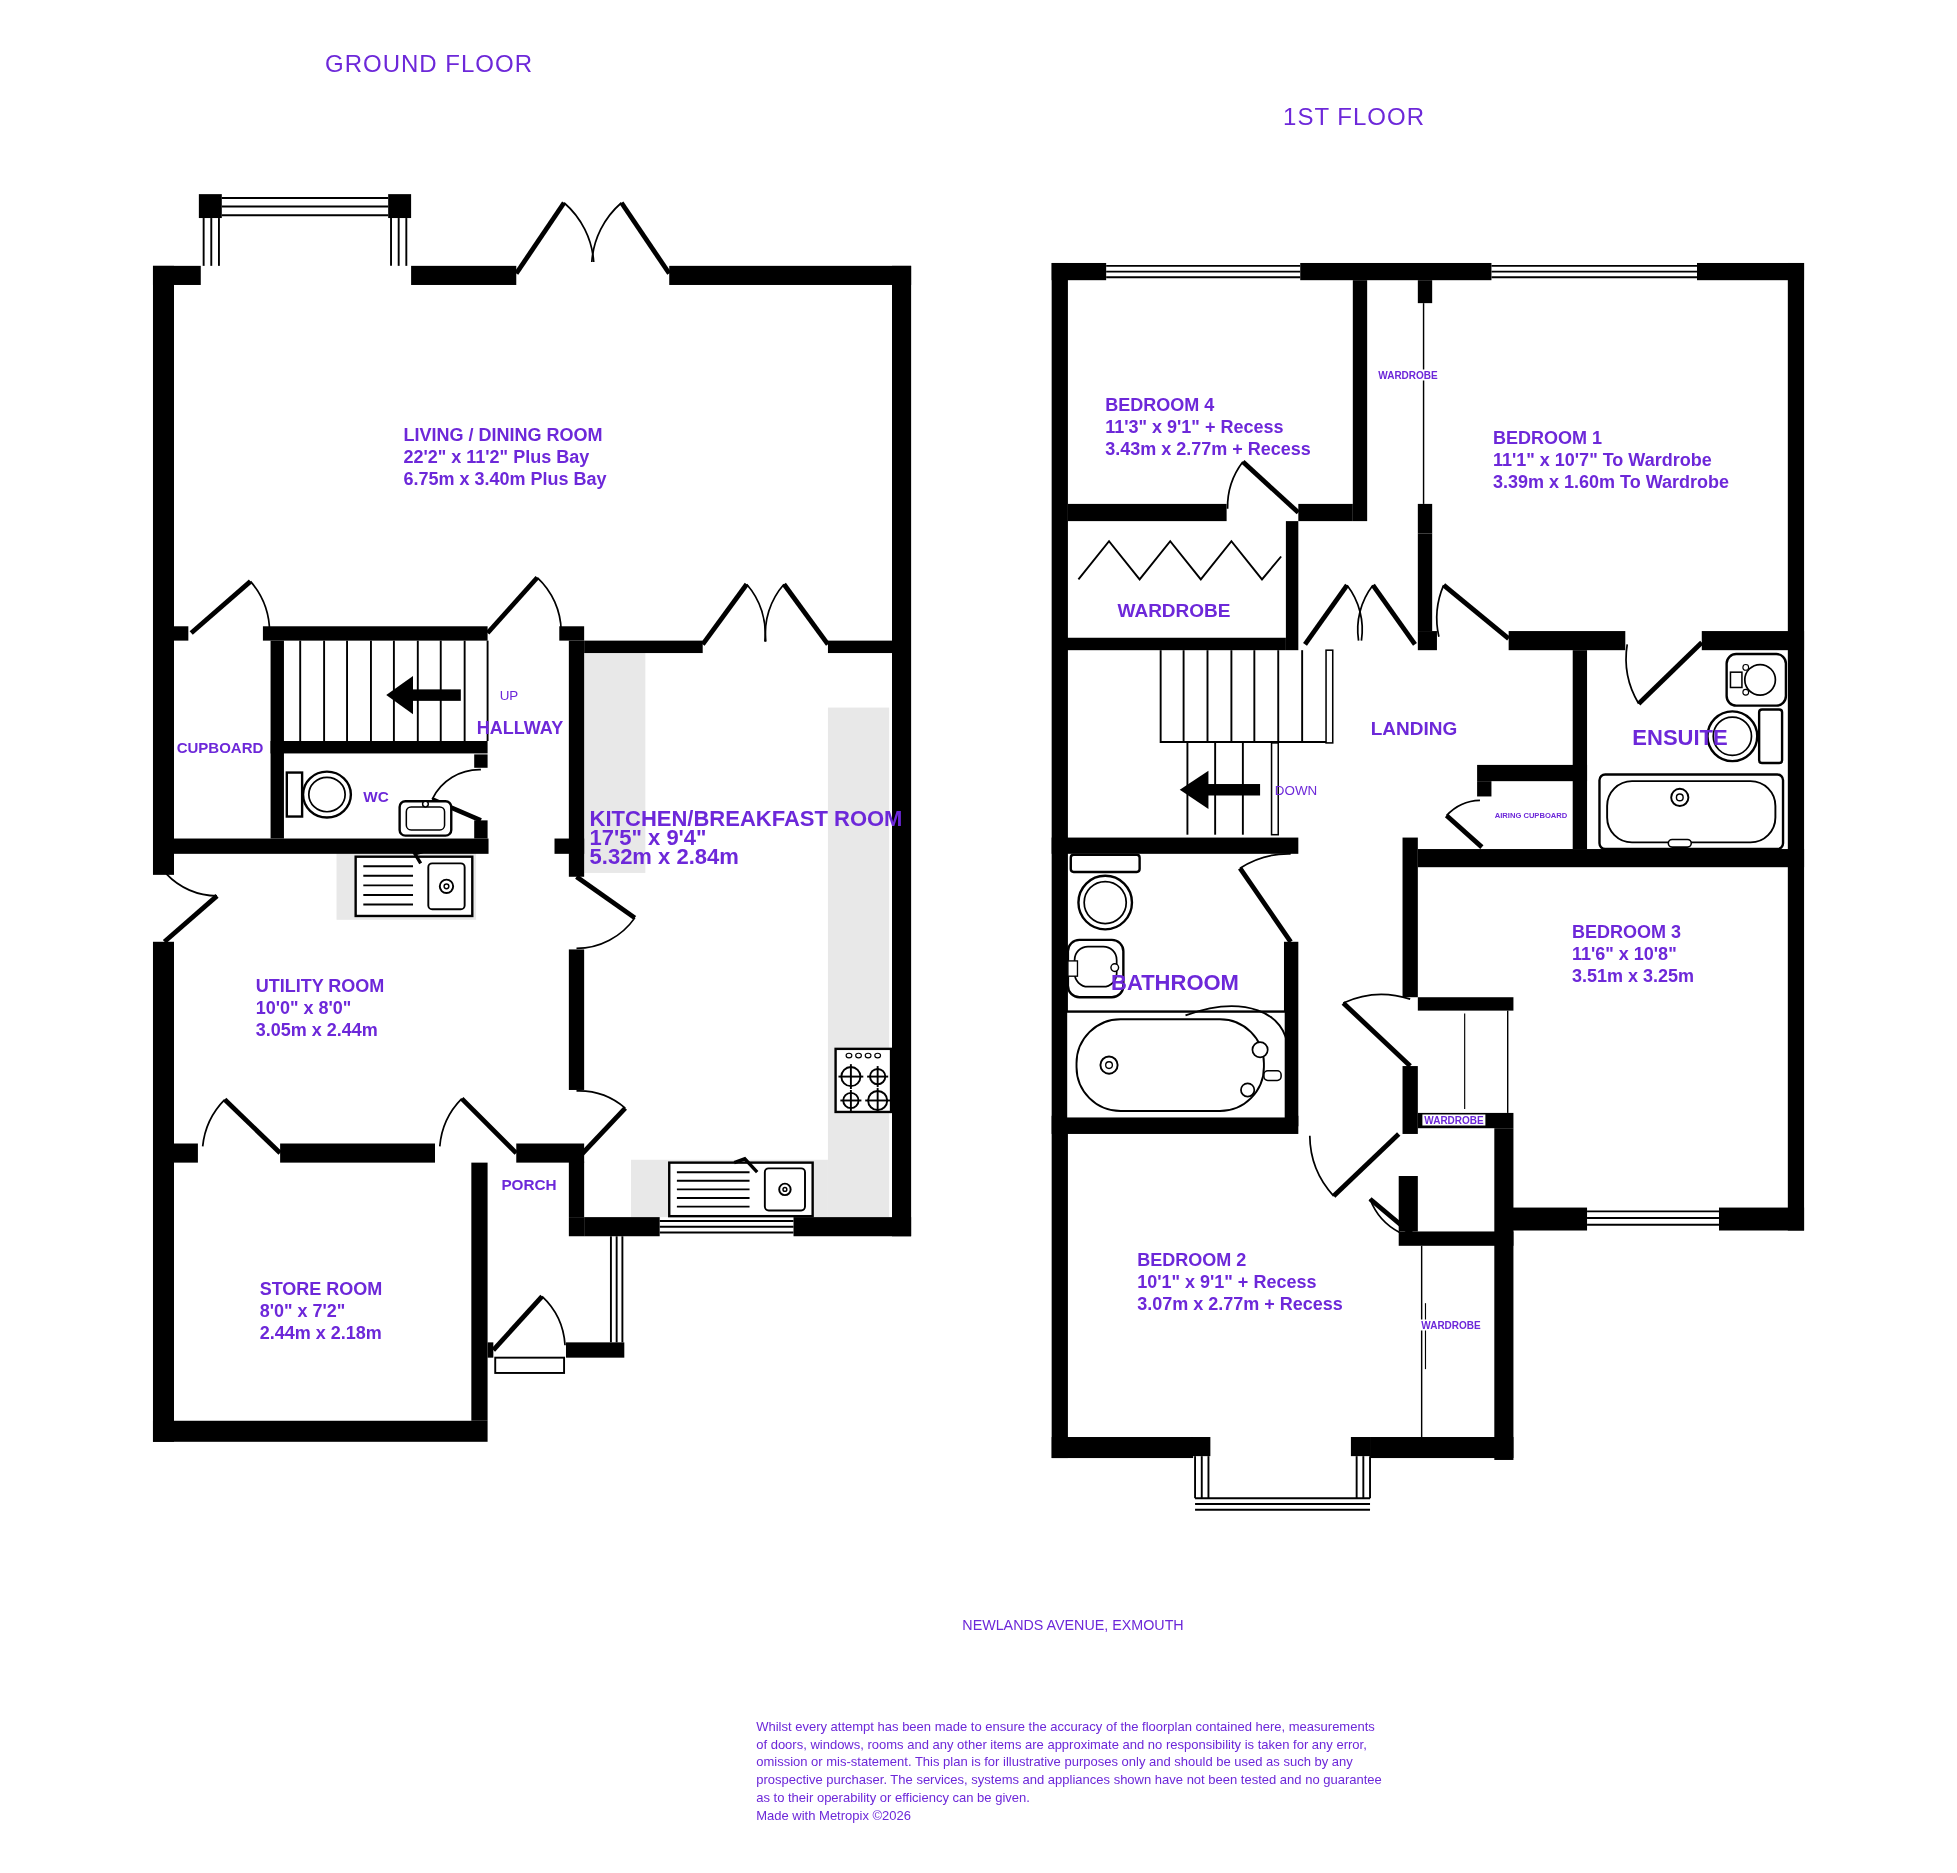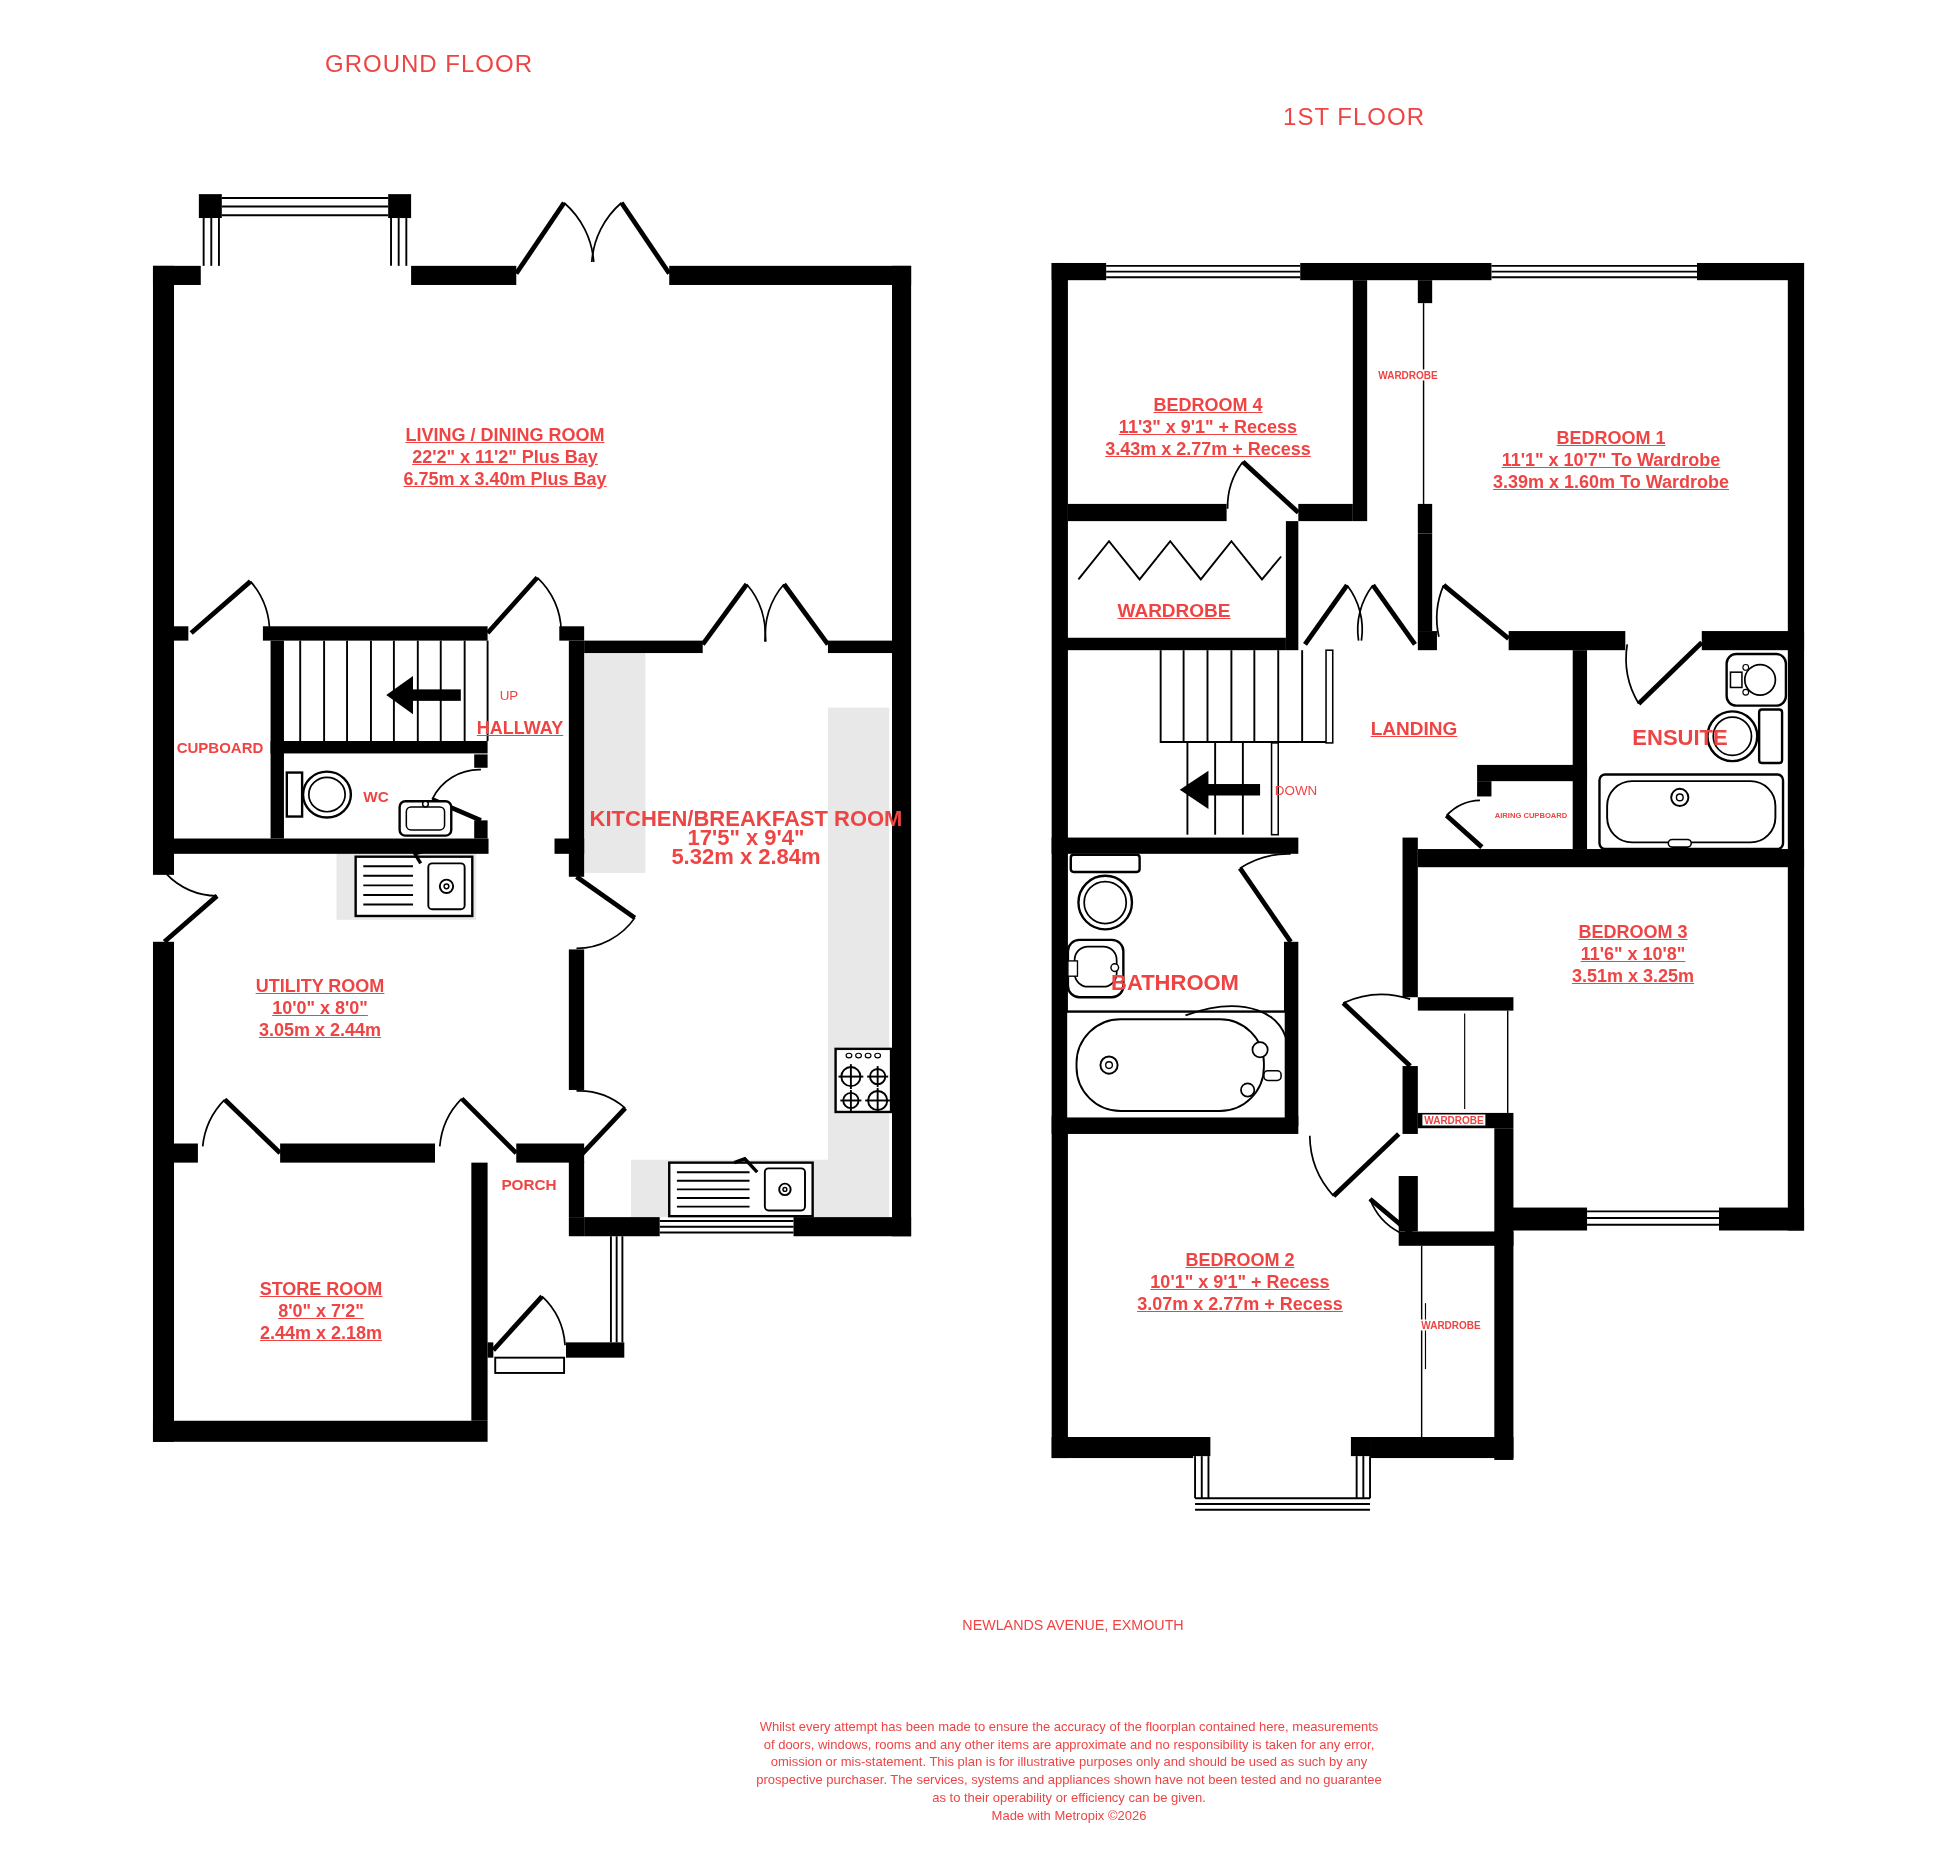--- a/index.html
+++ b/index.html
@@ -1,21 +1,21 @@
 <!DOCTYPE html>
 <html><head>
 <meta charset="utf-8">
 <style>
   html,body{margin:0;padding:0;background:#fff;}
   #canvas{position:relative;width:1958px;height:1874px;background:#ffffff;
           font-family:"Liberation Sans",sans-serif;color:#000;overflow:hidden;}
   #plansvg{position:absolute;left:0;top:0;}
-  .t{position:absolute;transform:translate(-50%,-50%);white-space:nowrap;text-align:center;color:#ef4444;}
+  .t{position:absolute;transform:translate(-50%,-50%);white-space:nowrap;text-align:left;color:#6d28d9;}
   .title{font-size:24px;letter-spacing:1px;font-weight:400;}
-  .rm{font-weight:bold;font-size:18px;line-height:22px;text-decoration:underline;}
+  .rm{font-weight:bold;font-size:18px;line-height:22px;}
   .rm18{font-weight:bold;font-size:22px;line-height:19px;}
   .sm16{font-weight:bold;font-size:15.3px;}
   .sm12{font-weight:bold;font-size:15px;}
   .sm10{font-weight:bold;font-size:10px;background:#fff;padding:0 1.9px;}
   .sm8{font-weight:bold;font-size:7.6px;background:#fff;}
   .dir{font-size:13.4px;font-weight:400;}
   .addr{font-size:14.3px;}
   .disc{font-size:13px;line-height:17.7px;font-weight:400;margin-top:28px;}
 </style>
 </head>

